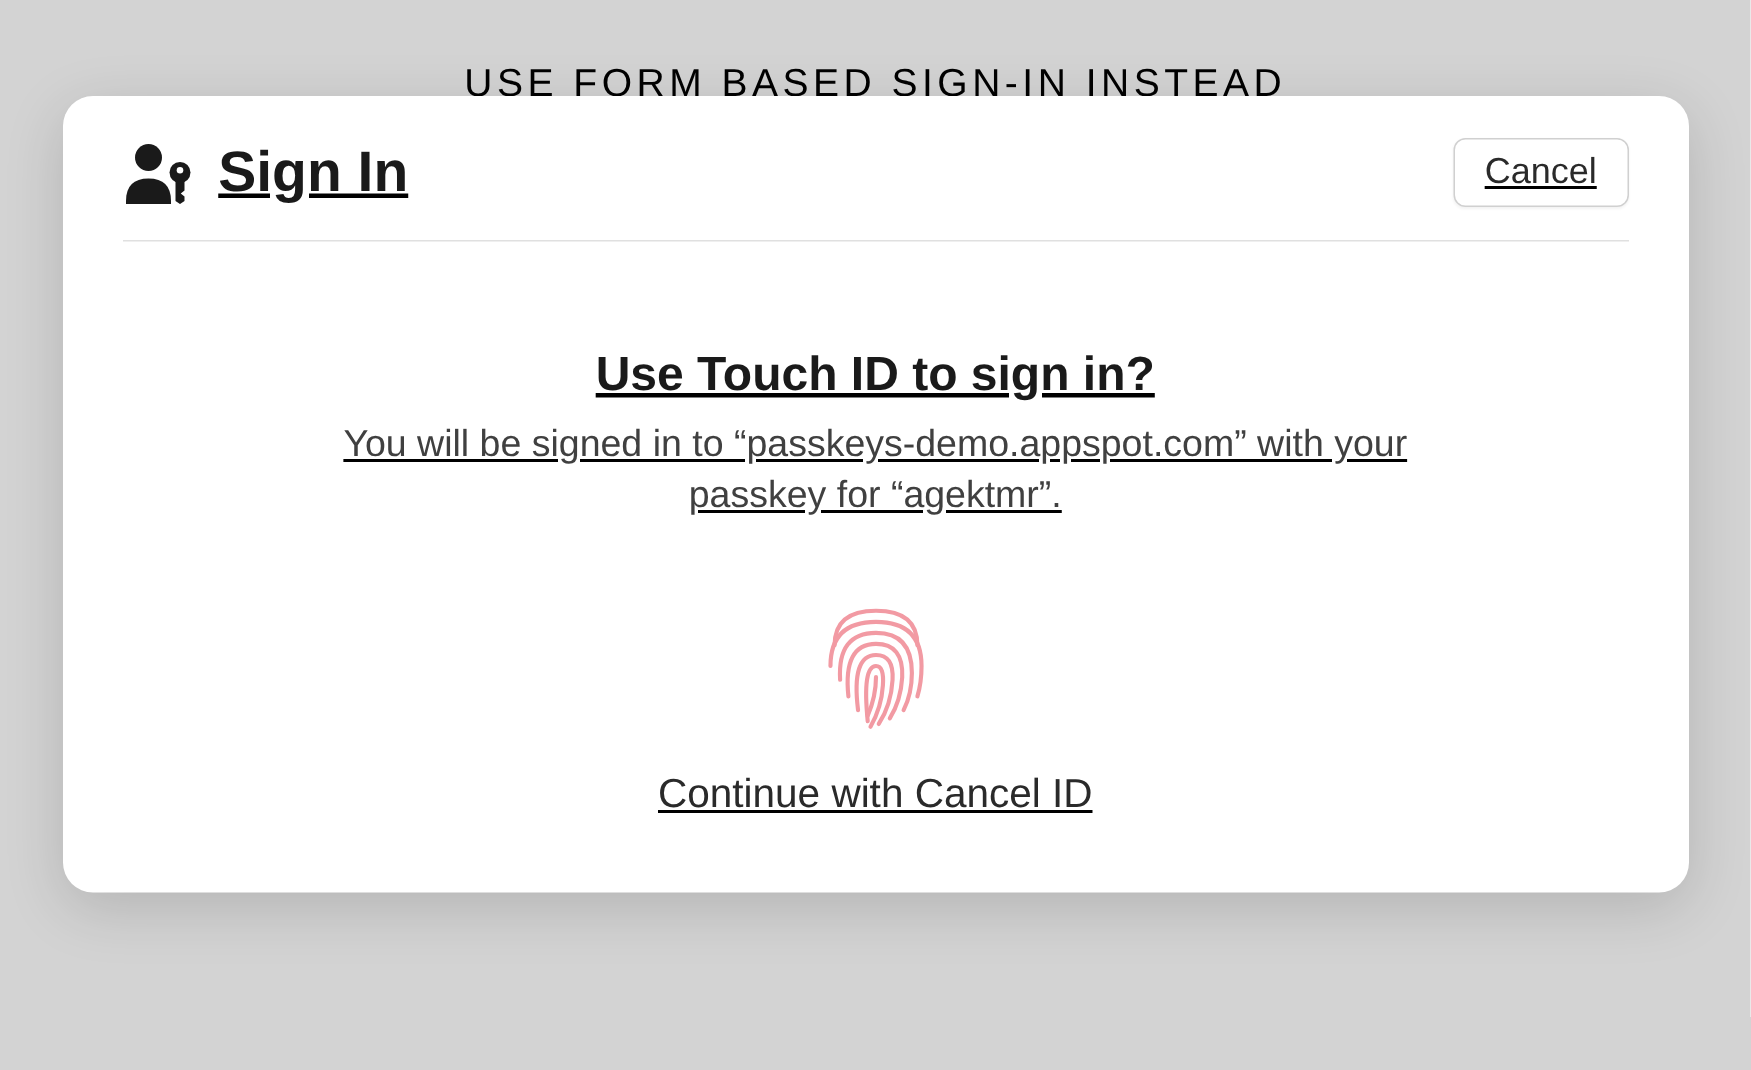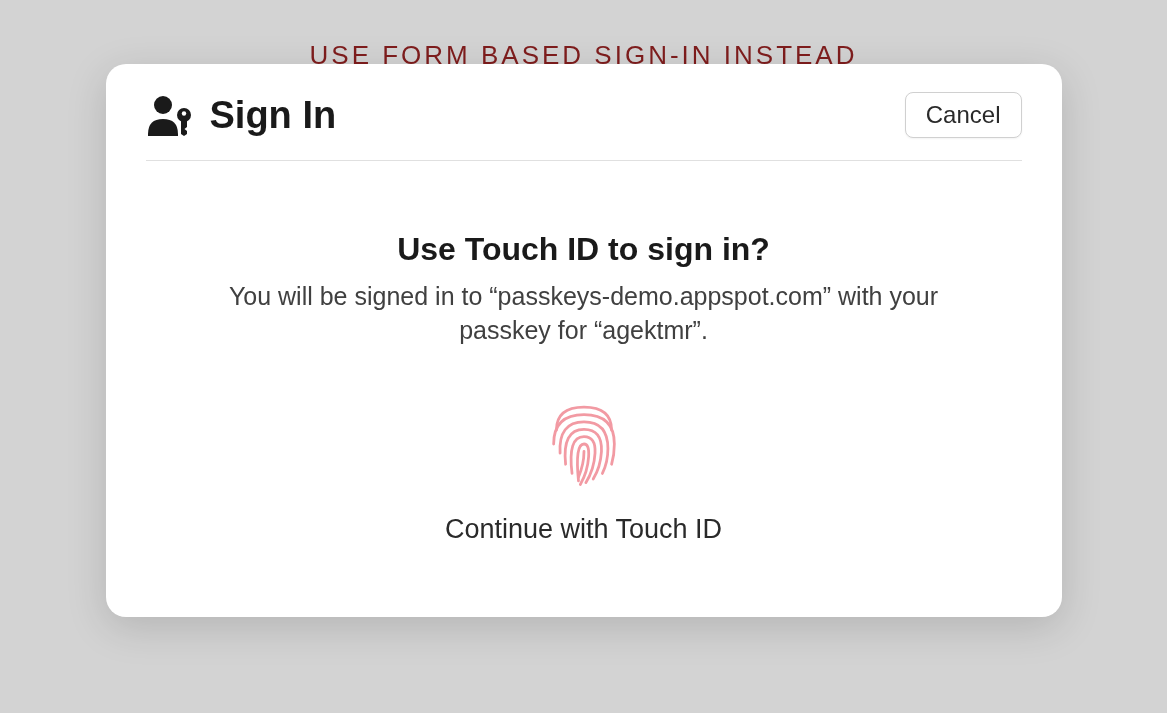--- a/index.html
+++ b/index.html
@@ -15,39 +15,40 @@
       font-family: -apple-system, BlinkMacSystemFont, "Segoe UI", Helvetica, Arial, sans-serif;
       position: relative;
       overflow: hidden;
     }
     
     .background-link {
       position: absolute;
       top: 40px;
       left: 50%;
       transform: translateX(-50%);
-      color: #7f1d1d;
+      color: #000000;
       font-size: 26px;
       font-weight: 500;
       letter-spacing: 3px;
       text-decoration: underline;
       text-underline-offset: 4px;
       white-space: nowrap;
     }
     
     .dialog {
       position: absolute;
       top: 64px;
       left: 50%;
       transform: translateX(-50%);
-      width: 956px;
+      width: 1084px;
       background: #ffffff;
       border-radius: 20px;
       box-shadow: 0 10px 40px rgba(0,0,0,0.15);
-      padding: 28px 40px 72px 40px;
+      padding: 28px 40px 50px 40px;
+      text-decoration: underline;
     }
     
     .dialog-header {
       display: flex;
       align-items: center;
       justify-content: space-between;
       padding-bottom: 22px;
       border-bottom: 1px solid #e0e0e0;
     }
     
@@ -140,15 +141,15 @@
     <svg class="fingerprint-icon" viewBox="0 0 100 100" fill="none" stroke="#f29aa3" stroke-width="3" stroke-linecap="round">
       <path d="M 20 35 Q 20 10 50 10 Q 80 10 80 35"></path>
       <path d="M 17 50 Q 17 18 50 18 Q 83 18 83 50 Q 83 62 80 72"></path>
       <path d="M 24 60 Q 22 26 50 26 Q 76 26 76 55 Q 76 70 70 82"></path>
       <path d="M 30 72 Q 26 34 50 34 Q 70 34 69 58 Q 68 75 60 88"></path>
       <path d="M 37 82 Q 32 42 50 42 Q 63 42 62 60 Q 61 78 52 92"></path>
       <path d="M 44 90 Q 40 50 50 50 Q 56 50 55 64 Q 54 80 46 94"></path>
       <path d="M 50 58 Q 50 72 44 86"></path>
     </svg>
 
-    <div class="continue-label">Continue with Touch ID</div>
+    <div class="continue-label">Continue with Cancel ID</div>
   </div>
 </div>
 
 </body></html>

